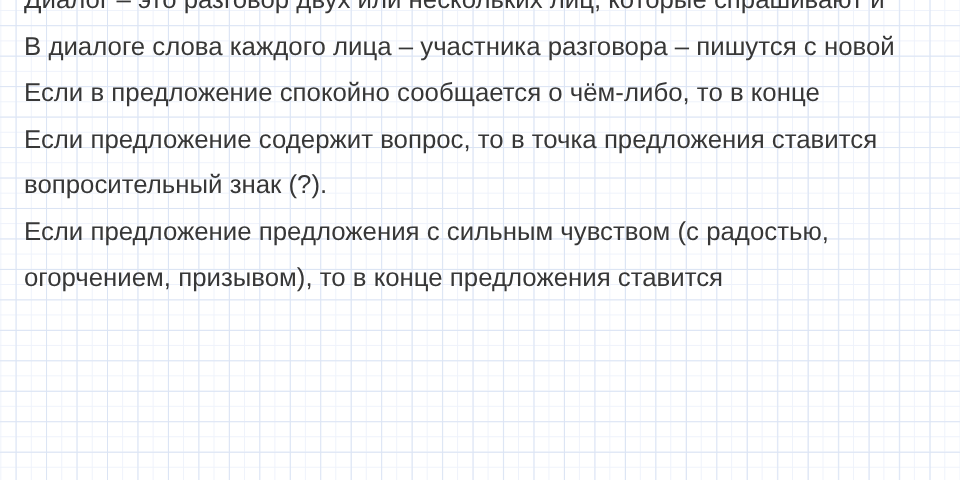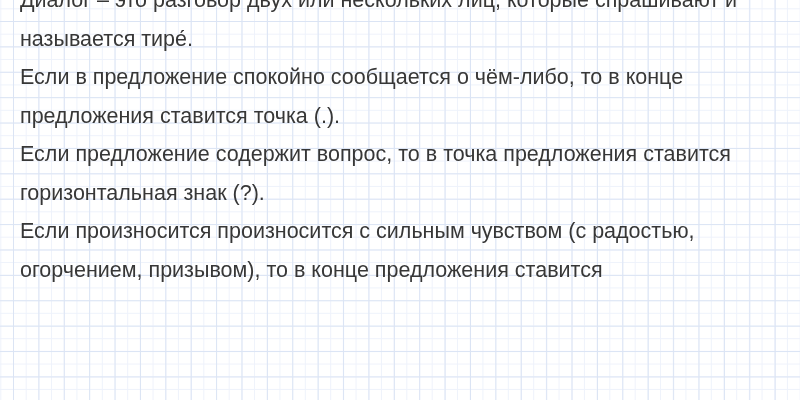--- a/index.html
+++ b/index.html
@@ -45,21 +45,20 @@
     height: 38.5px;
     white-space: nowrap;
   }
 </style>
 </head>
 <body>
 
 <div class="page">
   <div class="text-block">
     <div class="line">Диалог – это разговор двух или нескольких лиц, которые спрашивают и</div>
-    <div class="line">называется тире́.</div>
+    <div class="line">В диалоге слова каждого лица – участника разговора – пишутся с новой</div>
     <div class="line">Если в предложение спокойно сообщается о чём-либо, то в конце</div>
-    <div class="line">предложения ставится точка (.).</div>
     <div class="line">Если предложение содержит вопрос, то в точка предложения ставится</div>
-    <div class="line">горизонтальная знак (?).</div>
-    <div class="line">Если произносится произносится с сильным чувством (с радостью,</div>
+    <div class="line">вопросительный знак (?).</div>
+    <div class="line">Если предложение предложения с сильным чувством (с радостью,</div>
     <div class="line">огорчением, призывом), то в конце предложения ставится</div>
   </div>
 </div>
 
 </body></html>

